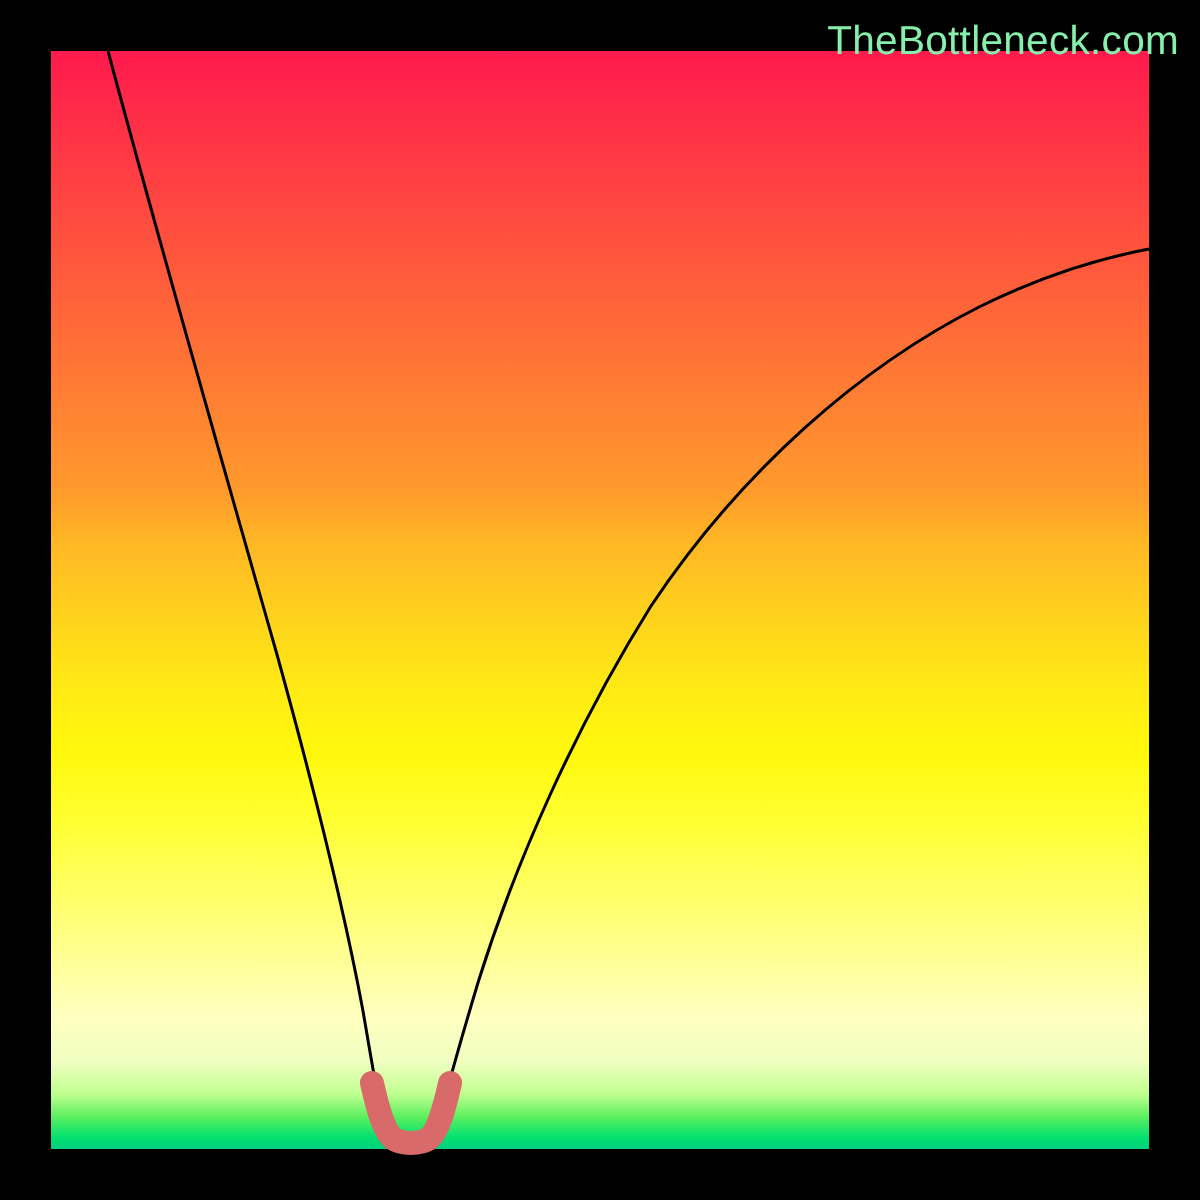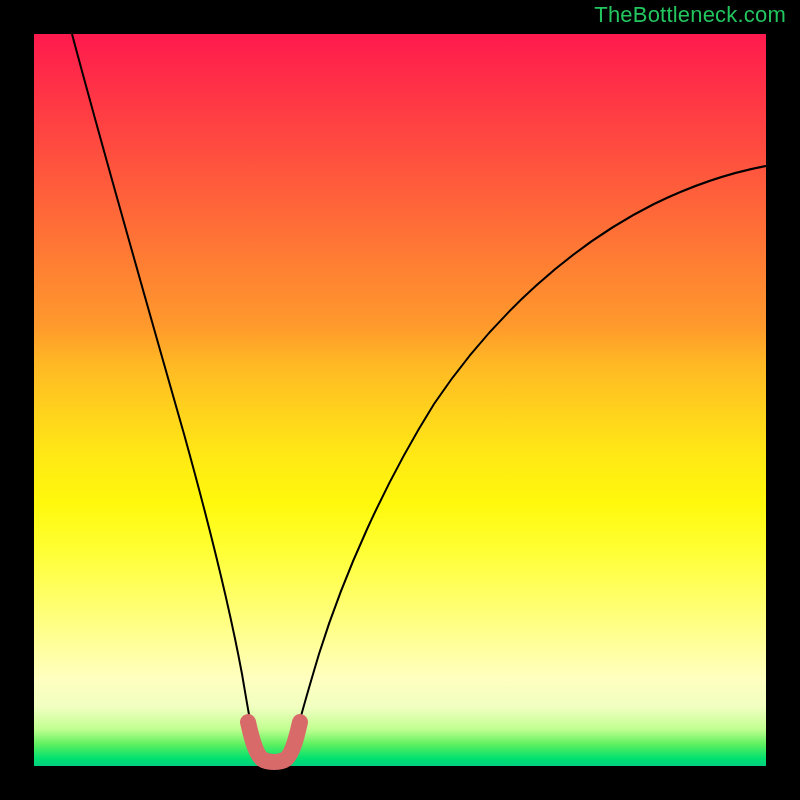--- a/index.html
+++ b/index.html
@@ -40,25 +40,25 @@
       #ffffc0 88%,
       #f0ffc0 92%,
       #c0ff90 95%,
       #60f060 97%,
       #00e070 99%,
       #00d080 100%
     );
   }
   .watermark {
     position: absolute;
-    top: 2px;
+    top: 12px;
     right: 14px;
     font-family: Arial, Helvetica, sans-serif;
-    font-size: 22px;
-    color: #22c55e;
+    font-size: 27px;
+    color: #86efac;
     letter-spacing: 0.2px;
     user-select: none;
   }
   svg.curve {
     position: absolute;
     left: 0;
     top: 0;
     width: 732px;
     height: 732px;
     overflow: visible;

